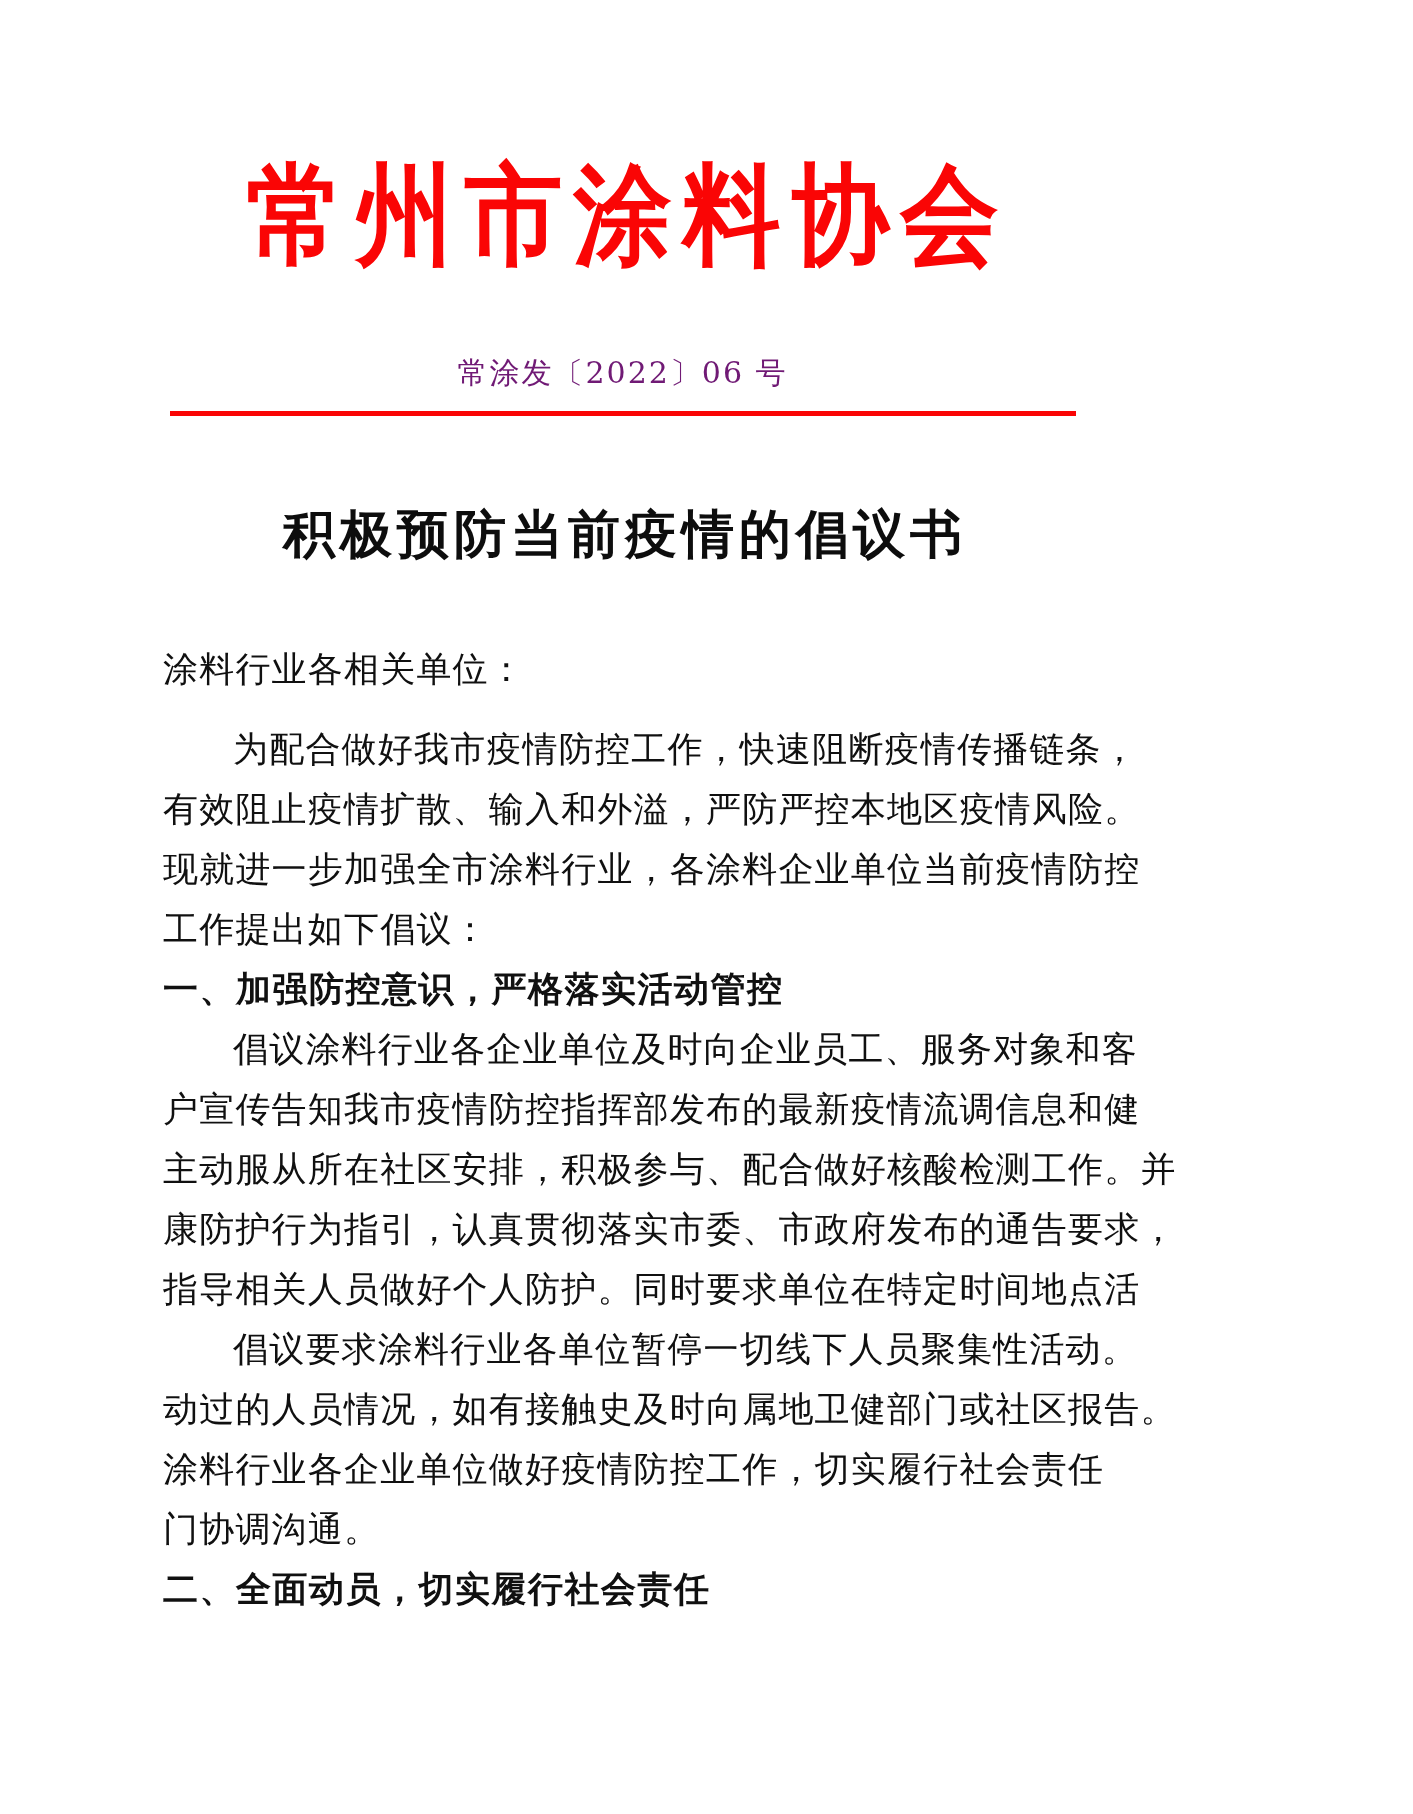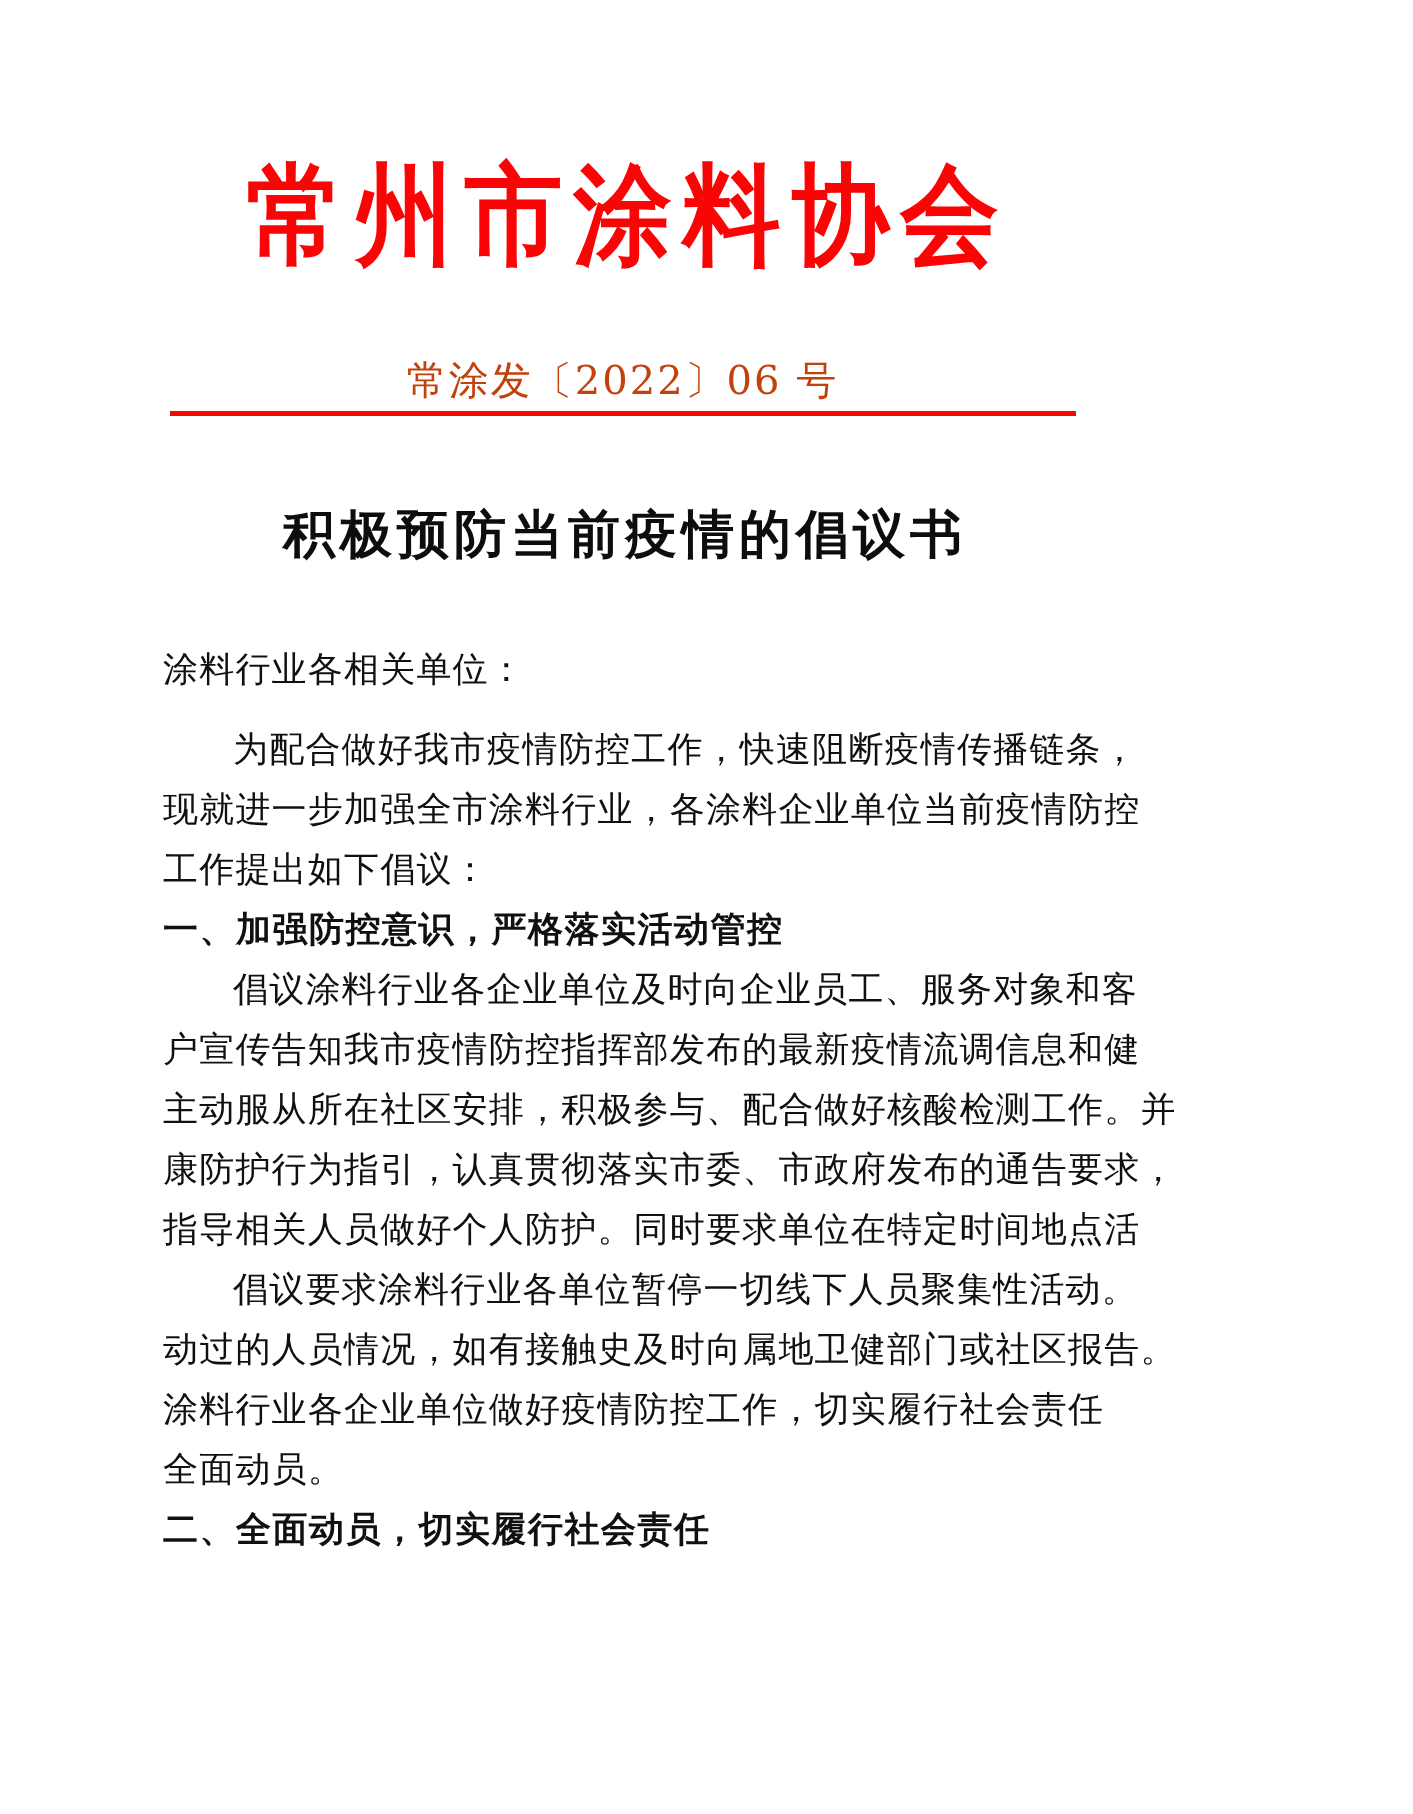--- a/index.html
+++ b/index.html
@@ -47,23 +47,23 @@
     transform-origin:center top;
   }
 
   
   .doc-number {
     position:absolute;
     left:170px;
     top:353px;
     width:905px;
     text-align:center;
-    color:#c2410c;
+    color:#701a75;
     font-family:"DejaVu Serif", serif;
-    font-size:40px;
+    font-size:30px;
     line-height:1.35;
     letter-spacing:2px;
     white-space:nowrap;
   }
 
   
   .red-rule {
     position:absolute;
     left:170px;
     top:411px;
@@ -128,33 +128,34 @@
 
   <div class="red-rule"></div>
 
   <div class="doc-title">积极预防当前疫情的倡议书</div>
 
   <div class="body-block">
 
     <div class="line salutation">涂料行业各相关单位：</div>
 
     <div class="line indent">为配合做好我市疫情防控工作，快速阻断疫情传播链条，</div>
+    <div class="line">有效阻止疫情扩散、输入和外溢，严防严控本地区疫情风险。</div>
     <div class="line">现就进一步加强全市涂料行业，各涂料企业单位当前疫情防控</div>
     <div class="line">工作提出如下倡议：</div>
 
     <div class="line heading">一、加强防控意识，严格落实活动管控</div>
 
     <div class="line indent">倡议涂料行业各企业单位及时向企业员工、服务对象和客</div>
     <div class="line">户宣传告知我市疫情防控指挥部发布的最新疫情流调信息和健</div>
     <div class="line">主动服从所在社区安排，积极参与、配合做好核酸检测工作。并</div>
     <div class="line">康防护行为指引，认真贯彻落实市委、市政府发布的通告要求，</div>
     <div class="line">指导相关人员做好个人防护。同时要求单位在特定时间地点活</div>
     <div class="line indent">倡议要求涂料行业各单位暂停一切线下人员聚集性活动。</div>
 
     <div class="line">动过的人员情况，如有接触史及时向属地卫健部门或社区报告。</div>
     <div class="line">涂料行业各企业单位做好疫情防控工作，切实履行社会责任</div>
-    <div class="line">全面动员。</div>
+    <div class="line">门协调沟通。</div>
 
     <div class="line heading">二、全面动员，切实履行社会责任</div>
 
   </div>
 
 </div>
 
 </body></html>

